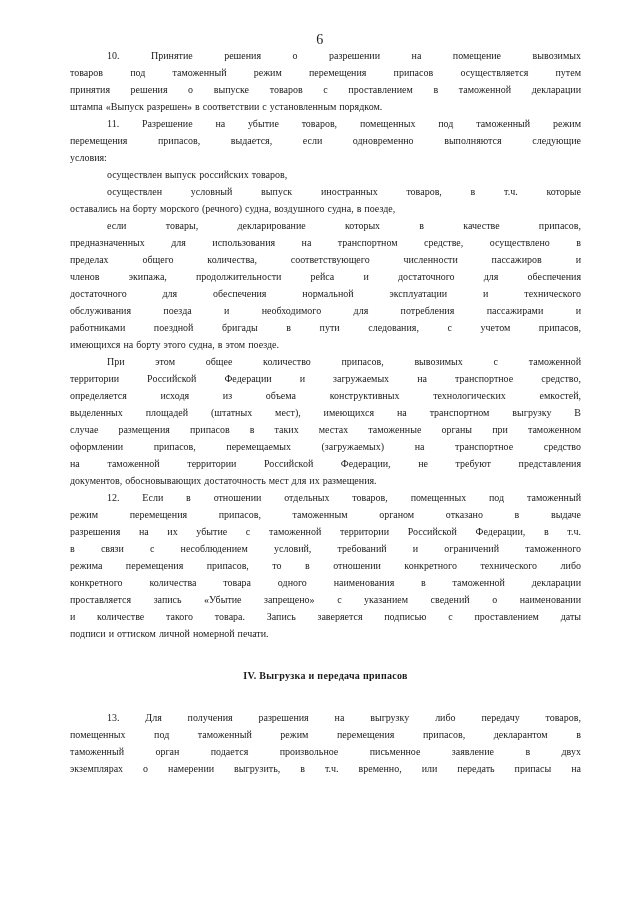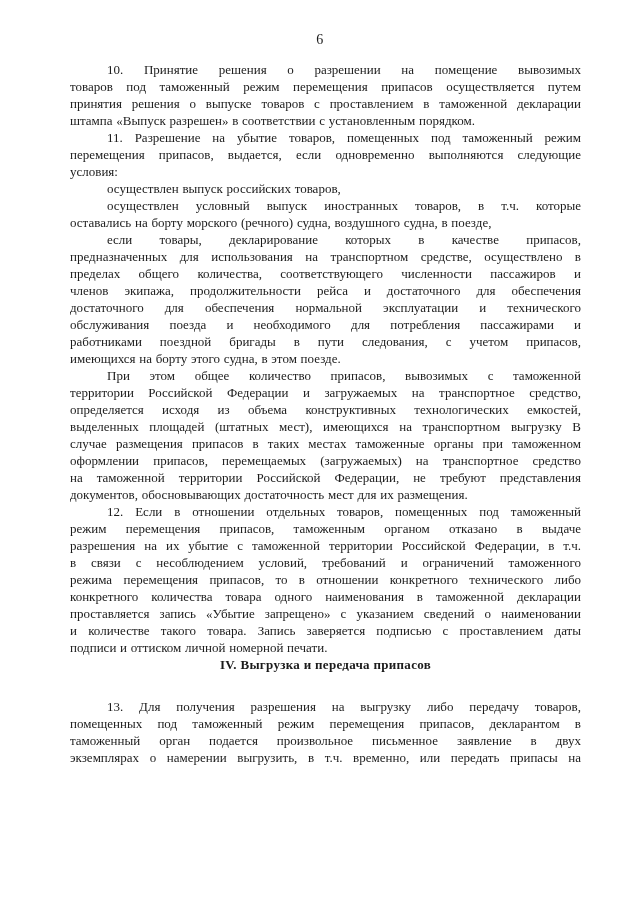--- a/index.html
+++ b/index.html
@@ -21,43 +21,44 @@
     top: 32px;
     left: 0;
     width: 100%;
     text-align: center;
     font-size: 14px;
     letter-spacing: 0.5px;
   }
   .content {
     position: absolute;
     left: 70px;
-    top: 61px;
+    top: 47px;
     width: 511px;
-    font-size: 13px;
+    font-size: 10px;
     line-height: 17px;
     text-rendering: optimizeLegibility;
   }
   .paragraph { margin: 0; padding: 0; }
   .line {
     height: 17px;
     overflow: hidden;
     text-align: justify;
     text-align-last: justify;
     word-spacing: 0.5px;
   }
   .line.first { text-indent: 37px; }
   .line.last {
     text-align: center;
     text-align-last: left;
   }
   .heading {
     text-align: center;
     text-align-last: center;
     font-weight: bold;
+    margin-top: 25px;
     margin-bottom: 25px;
     height: 17px;
     letter-spacing: 0.3px;
   }
 </style>
 </head>
 <body>
 
 <div class="page">
   <div class="page-number">6</div>

